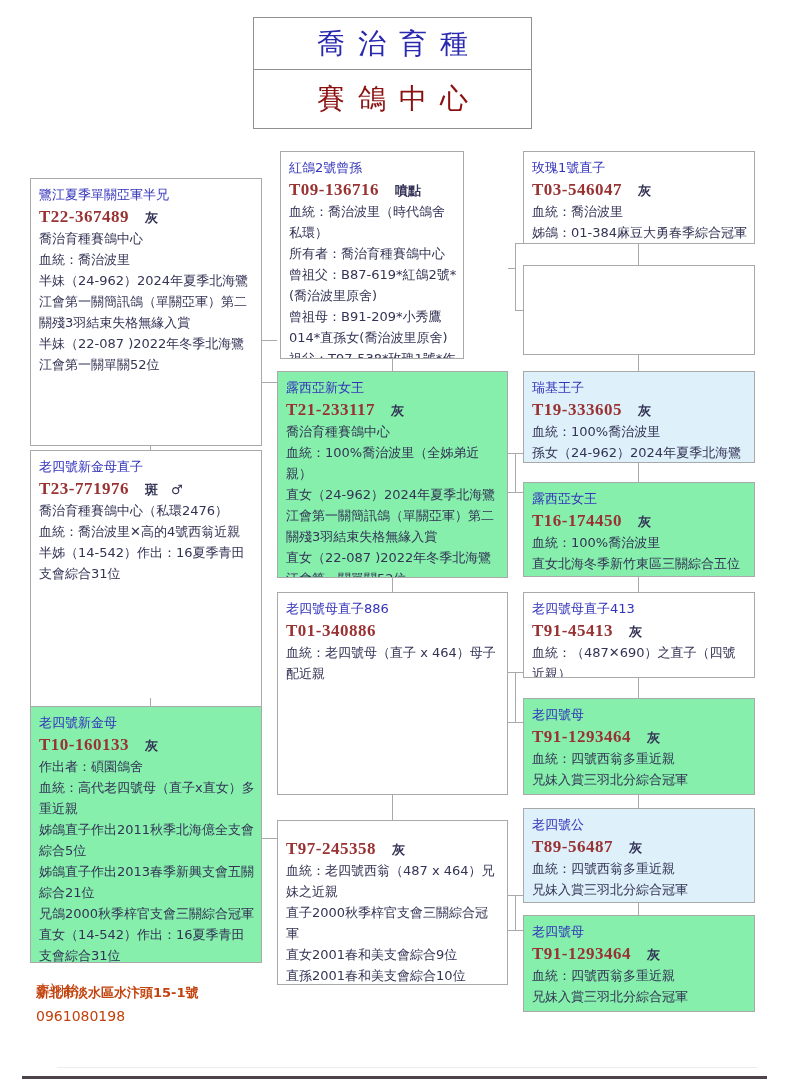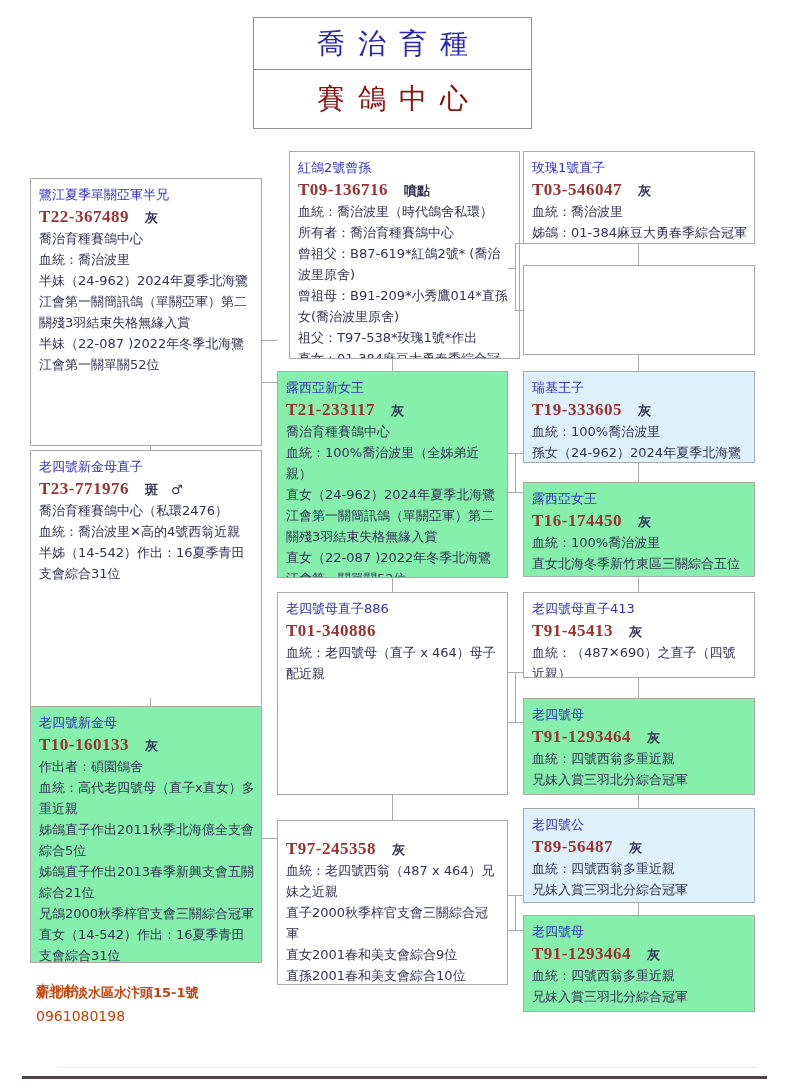--- a/index.html
+++ b/index.html
@@ -33,21 +33,21 @@
     font-family:"Liberation Serif",serif;font-weight:bold;
     color:#993333;font-size:17px;letter-spacing:0.5px;
   }
   .ring-suffix{margin-left:16px;color:#333355;font-size:13px;font-weight:bold;}
   .box-line{min-height:10px;}
 
   
   .pos-l1{left:30px;top:178px;width:232px;height:268px;}
   .pos-l2{left:30px;top:450px;width:232px;height:284px;}
   .pos-l3{left:30px;top:706px;width:232px;height:257px;}
-  .pos-m1{left:289px;top:151px;width:231px;height:208px;}
+  .pos-m1{left:280px;top:151px;width:184px;height:208px;}
   .pos-m2{left:277px;top:371px;width:231px;height:207px;}
   .pos-m3{left:277px;top:592px;width:231px;height:203px;}
   .pos-m4{left:277px;top:820px;width:231px;height:165px;padding-top:16px;}
   .pos-r1{left:523px;top:151px;width:232px;height:93px;}
   .pos-r2{left:523px;top:265px;width:232px;height:90px;}
   .pos-r3{left:523px;top:371px;width:232px;height:92px;}
   .pos-r4{left:523px;top:482px;width:232px;height:95px;}
   .pos-r5{left:523px;top:592px;width:232px;height:86px;}
   .pos-r6{left:523px;top:698px;width:232px;height:97px;}
   .pos-r7{left:523px;top:808px;width:232px;height:95px;}

